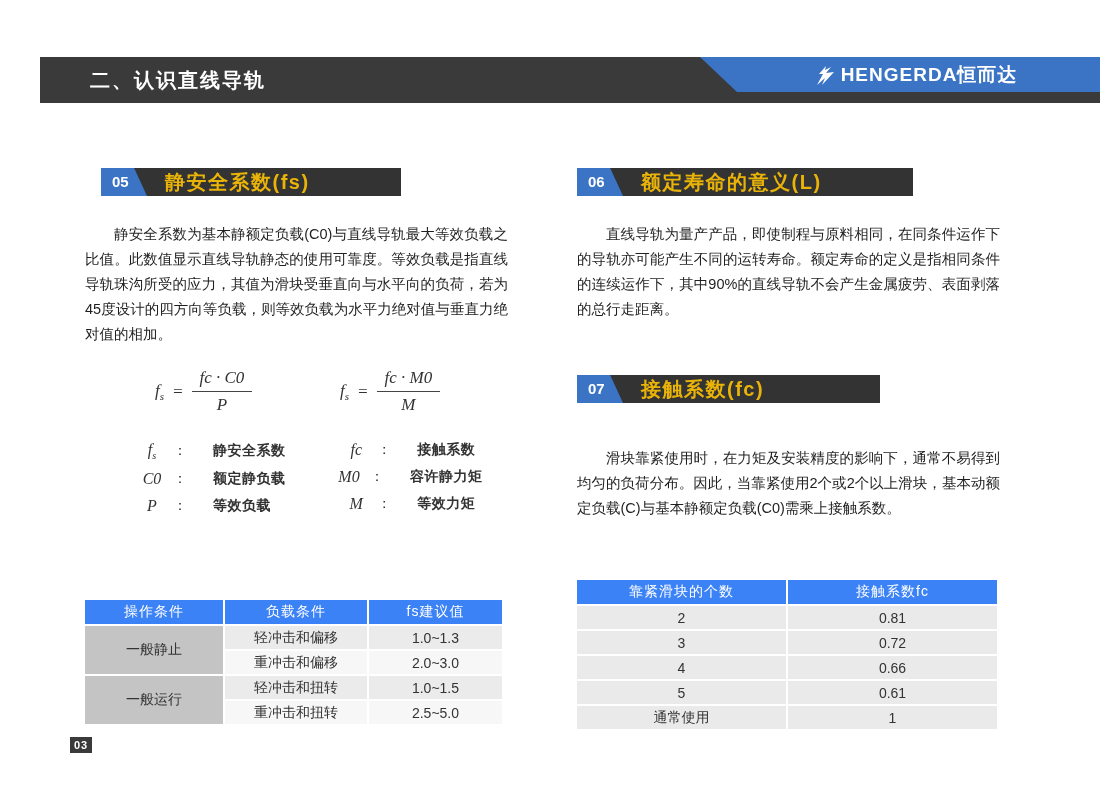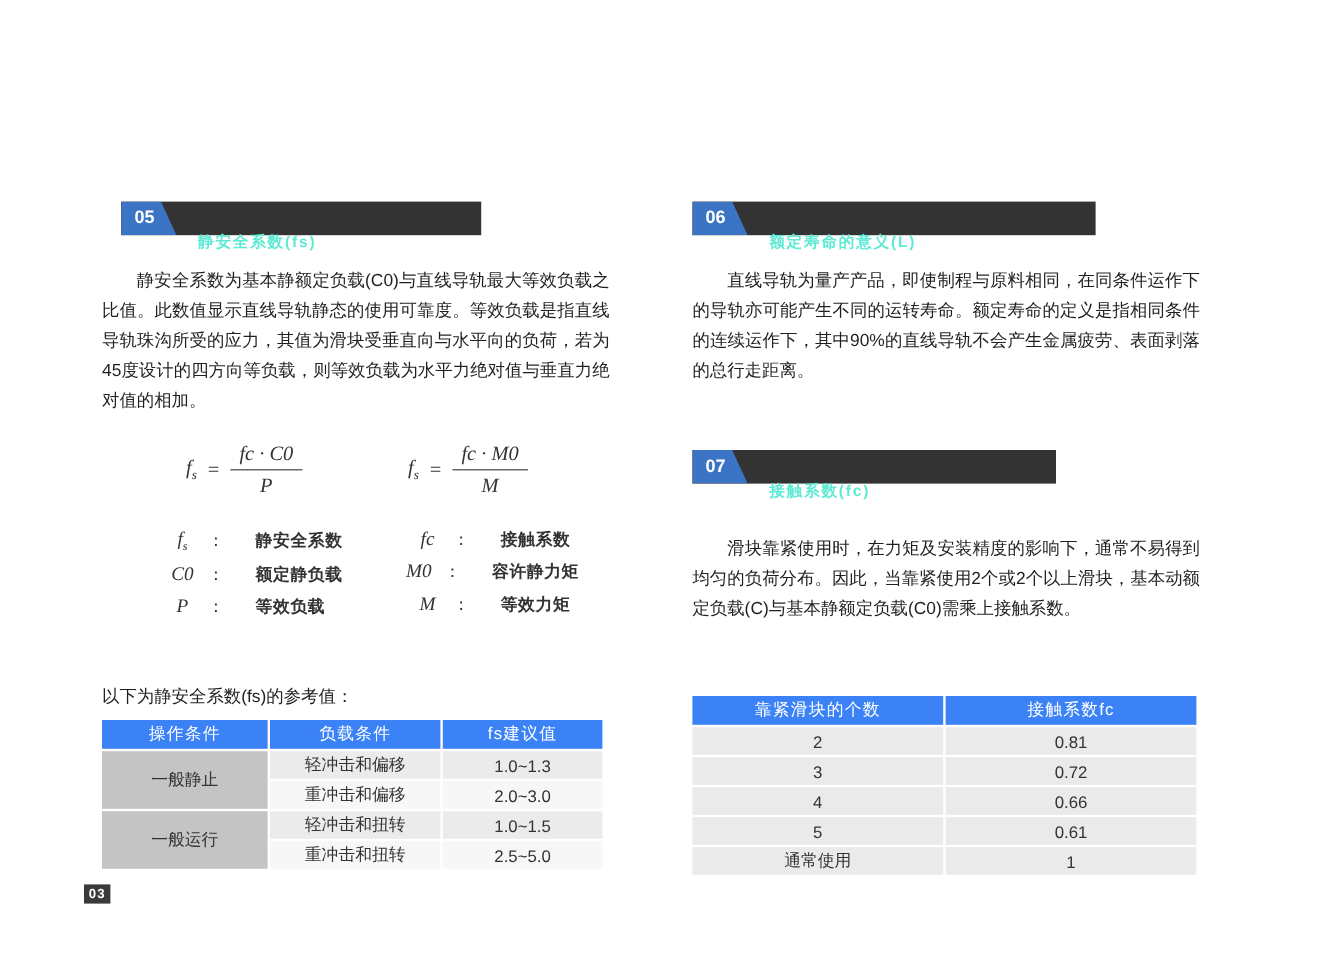--- a/index.html
+++ b/index.html
@@ -14,22 +14,22 @@
   .topbar-blue{position:absolute;right:0;top:0;width:400px;height:35px;background:#3b74c4;
     clip-path:polygon(0 0,100% 0,100% 100%,37px 100%);
     display:flex;align-items:center;justify-content:center;padding-left:30px;box-sizing:border-box;}
   .brand{display:flex;align-items:center;gap:4px;color:#ffffff;font-weight:bold;
     font-size:19px;letter-spacing:1px;}
   
   .sec-header{position:absolute;height:28px;background:#333333;}
   .sec-num{position:absolute;left:0;top:0;width:46px;height:28px;background:#3b74c4;
     clip-path:polygon(0 0,72% 0,100% 100%,0 100%);
     color:#fff;font-weight:bold;font-size:15px;line-height:28px;padding-left:11px;box-sizing:border-box;}
-  .sec-title{color:#5eead4;font-weight:bold;font-size:13px;line-height:28px;
-    padding-left:64px;letter-spacing:1.5px;margin-top:20px;}
+  .sec-title{color:#eab308;font-weight:bold;font-size:20px;line-height:28px;
+    padding-left:64px;letter-spacing:1.5px;}
   
   .para{position:absolute;width:423px;font-size:14.5px;line-height:25px;
     text-align:justify;text-indent:2em;color:#1f1f1f;}
   
   .formula{position:absolute;font-family:"Liberation Serif","DejaVu Serif",serif;
     font-style:italic;font-size:17px;color:#333;display:flex;align-items:center;gap:8px;}
   .f-lhs sub{font-size:11px;}
   .frac{display:inline-flex;flex-direction:column;align-items:center;}
   .frac .num{border-bottom:1.3px solid #444;padding:0 8px 3px 8px;}
   .frac .den{padding-top:3px;}
@@ -54,20 +54,31 @@
   td.flat{background:#eaeaea;}
   
   .page-num{position:absolute;left:70px;top:737px;background:#3a3a3a;color:#fff;
     font-size:11px;font-weight:bold;padding:2px 4px;letter-spacing:1px;}
 </style>
 </head>
 <body>
 
 <div class="page">
 
+  <div class="topbar">
+    <div class="topbar-title">二、认识直线导轨</div>
+    <div class="topbar-blue">
+      <div class="brand">
+        <svg width="24" height="24" viewBox="0 0 24 24">
+          <path fill="#ffffff" d="M4 22 L10 11 L6 11 L13 3 L12 7 L18 4 L13 10 L21 9 L9 22 L12 15 Z"></path>
+        </svg>
+        <span>HENGERDA恒而达</span>
+      </div>
+    </div>
+  </div>
 
   <div class="sec-header" style="left:101px;top:168px;width:300px;">
     <div class="sec-num">05</div>
     <div class="sec-title">静安全系数(fs)</div>
   </div>
 
   <div class="para" style="left:85px;top:222px;">静安全系数为基本静额定负载(C0)与直线导轨最大等效负载之比值。此数值显示直线导轨静态的使用可靠度。等效负载是指直线导轨珠沟所受的应力，其值为滑块受垂直向与水平向的负荷，若为45度设计的四方向等负载，则等效负载为水平力绝对值与垂直力绝对值的相加。</div>
 
   <div class="formula" style="left:155px;top:368px;">
     <span class="f-lhs"><span>f</span><sub>s</sub></span>
@@ -114,21 +125,20 @@
       <span class="dcolon">：</span>
       <span class="dmean">容许静力矩</span>
     </div>
     <div class="def-row">
       <span class="dsym">M</span>
       <span class="dcolon">：</span>
       <span class="dmean">等效力矩</span>
     </div>
   </div>
 
-  <div class="tbl-caption" style="left:85px;top:571px;">以下为静安全系数(fs)的参考值：</div>
   <table class="tbl" style="left:83px;top:598px;width:419px;">
     <colgroup>
         <col style="width:138px">
         <col style="width:142px">
         <col style="width:133px">
       </colgroup>
     <tbody>
         <tr>
       <th>操作条件</th>
       <th>负载条件</th>

